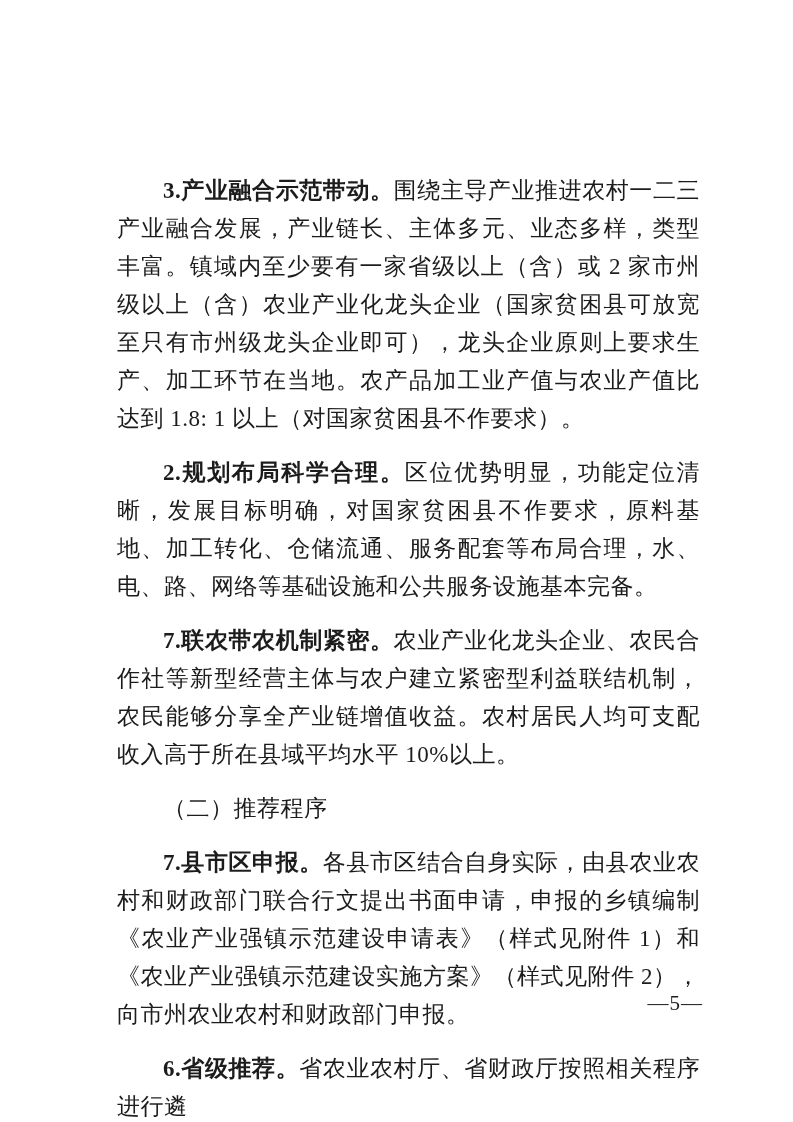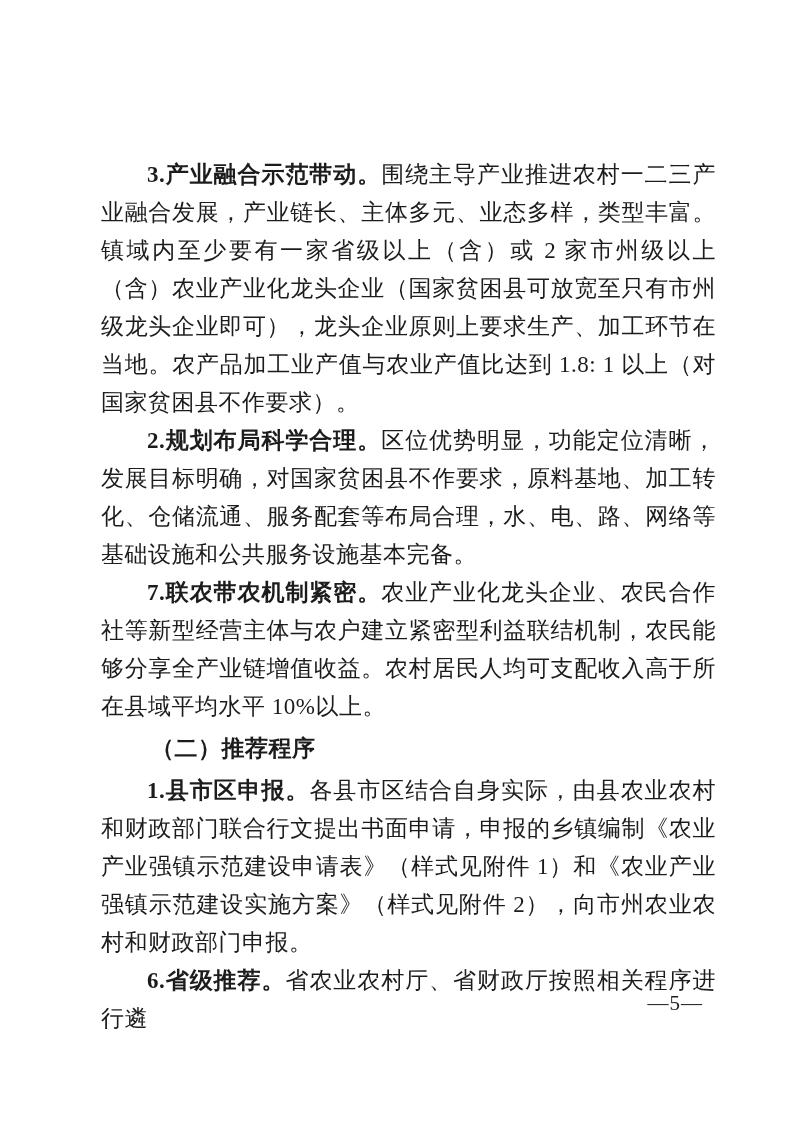--- a/index.html
+++ b/index.html
@@ -24,30 +24,30 @@
     position: absolute;
     left: 101px;
     top: 156px;
     width: 615px;
     font-size: 23px;
     line-height: 38px;
     letter-spacing: 0.5px;
     text-align: justify;
   }
   .para {
-    margin: 0;
+    margin: 16px;
     text-indent: 2em;
   }
   .lead {
     font-weight: bold;
   }
   .heading {
-    margin: 4px;
+    margin: 16px;
     text-indent: 2em;
-    font-weight: bold;
+    font-weight: normal;
   }
   .page-number {
     position: absolute;
     right: 90px;
     top: 991px;
     font-size: 21px;
     letter-spacing: 1px;
     color: #1c1c1c;
   }
 </style>
@@ -58,21 +58,21 @@
   <div class="content">
 
     <p class="para"><span class="lead">3.产业融合示范带动。</span><span>围绕主导产业推进农村一二三产业融合发展，产业链长、主体多元、业态多样，类型丰富。镇域内至少要有一家省级以上（含）或 2 家市州级以上（含）农业产业化龙头企业（国家贫困县可放宽至只有市州级龙头企业即可），龙头企业原则上要求生产、加工环节在当地。农产品加工业产值与农业产值比达到 1.8: 1 以上（对国家贫困县不作要求）。</span></p>
 
     <p class="para"><span class="lead">2.规划布局科学合理。</span><span>区位优势明显，功能定位清晰，发展目标明确，对国家贫困县不作要求，原料基地、加工转化、仓储流通、服务配套等布局合理，水、电、路、网络等基础设施和公共服务设施基本完备。</span></p>
 
     <p class="para"><span class="lead">7.联农带农机制紧密。</span><span>农业产业化龙头企业、农民合作社等新型经营主体与农户建立紧密型利益联结机制，农民能够分享全产业链增值收益。农村居民人均可支配收入高于所在县域平均水平 10%以上。</span></p>
 
     <p class="heading">（二）推荐程序</p>
 
-    <p class="para"><span class="lead">1.县市区申报。</span><span>各县市区结合自身实际，由县农业农村和财政部门联合行文提出书面申请，申报的乡镇编制《农业产业强镇示范建设申请表》（样式见附件 1）和《农业产业强镇示范建设实施方案》（样式见附件 2），向市州农业农村和财政部门申报。</span></p>
+    <p class="para"><span class="lead">7.县市区申报。</span><span>各县市区结合自身实际，由县农业农村和财政部门联合行文提出书面申请，申报的乡镇编制《农业产业强镇示范建设申请表》（样式见附件 1）和《农业产业强镇示范建设实施方案》（样式见附件 2），向市州农业农村和财政部门申报。</span></p>
 
 
     <p class="para"><span class="lead">6.省级推荐。</span><span>省农业农村厅、省财政厅按照相关程序进行遴</span></p>
 
   </div>
 
   <div class="page-number">—5—</div>
 </div>
 
 </body></html>

